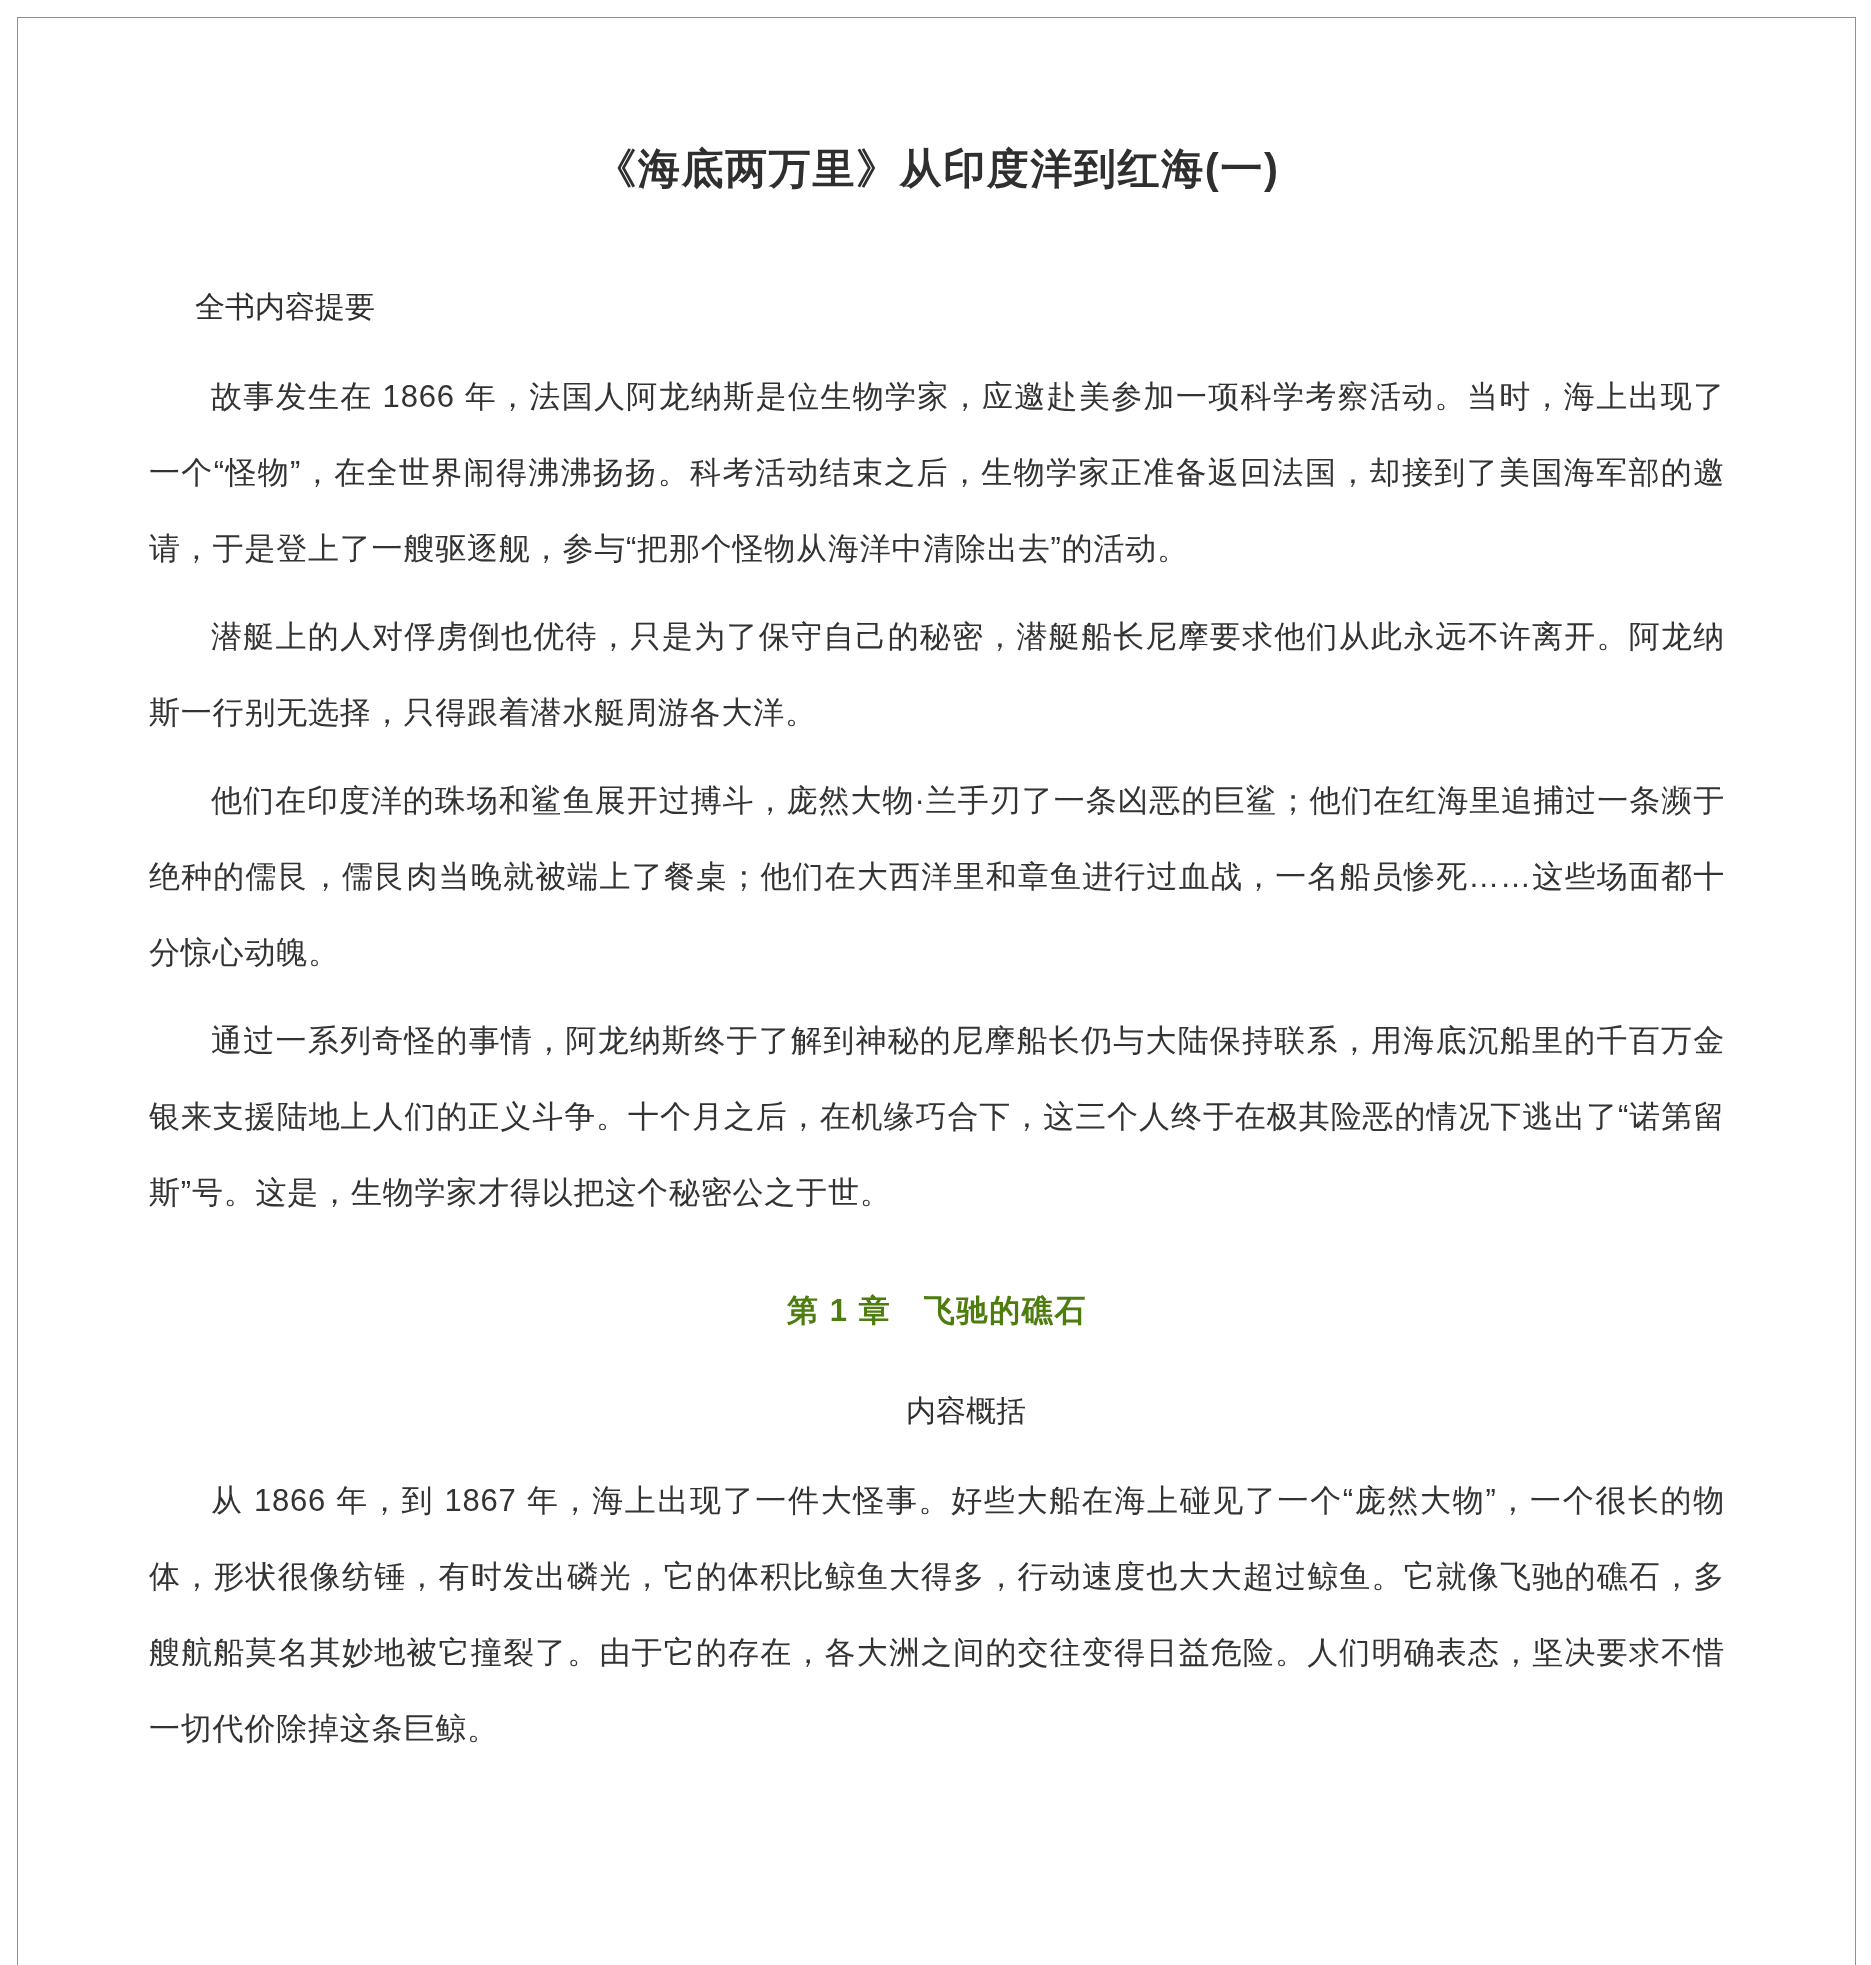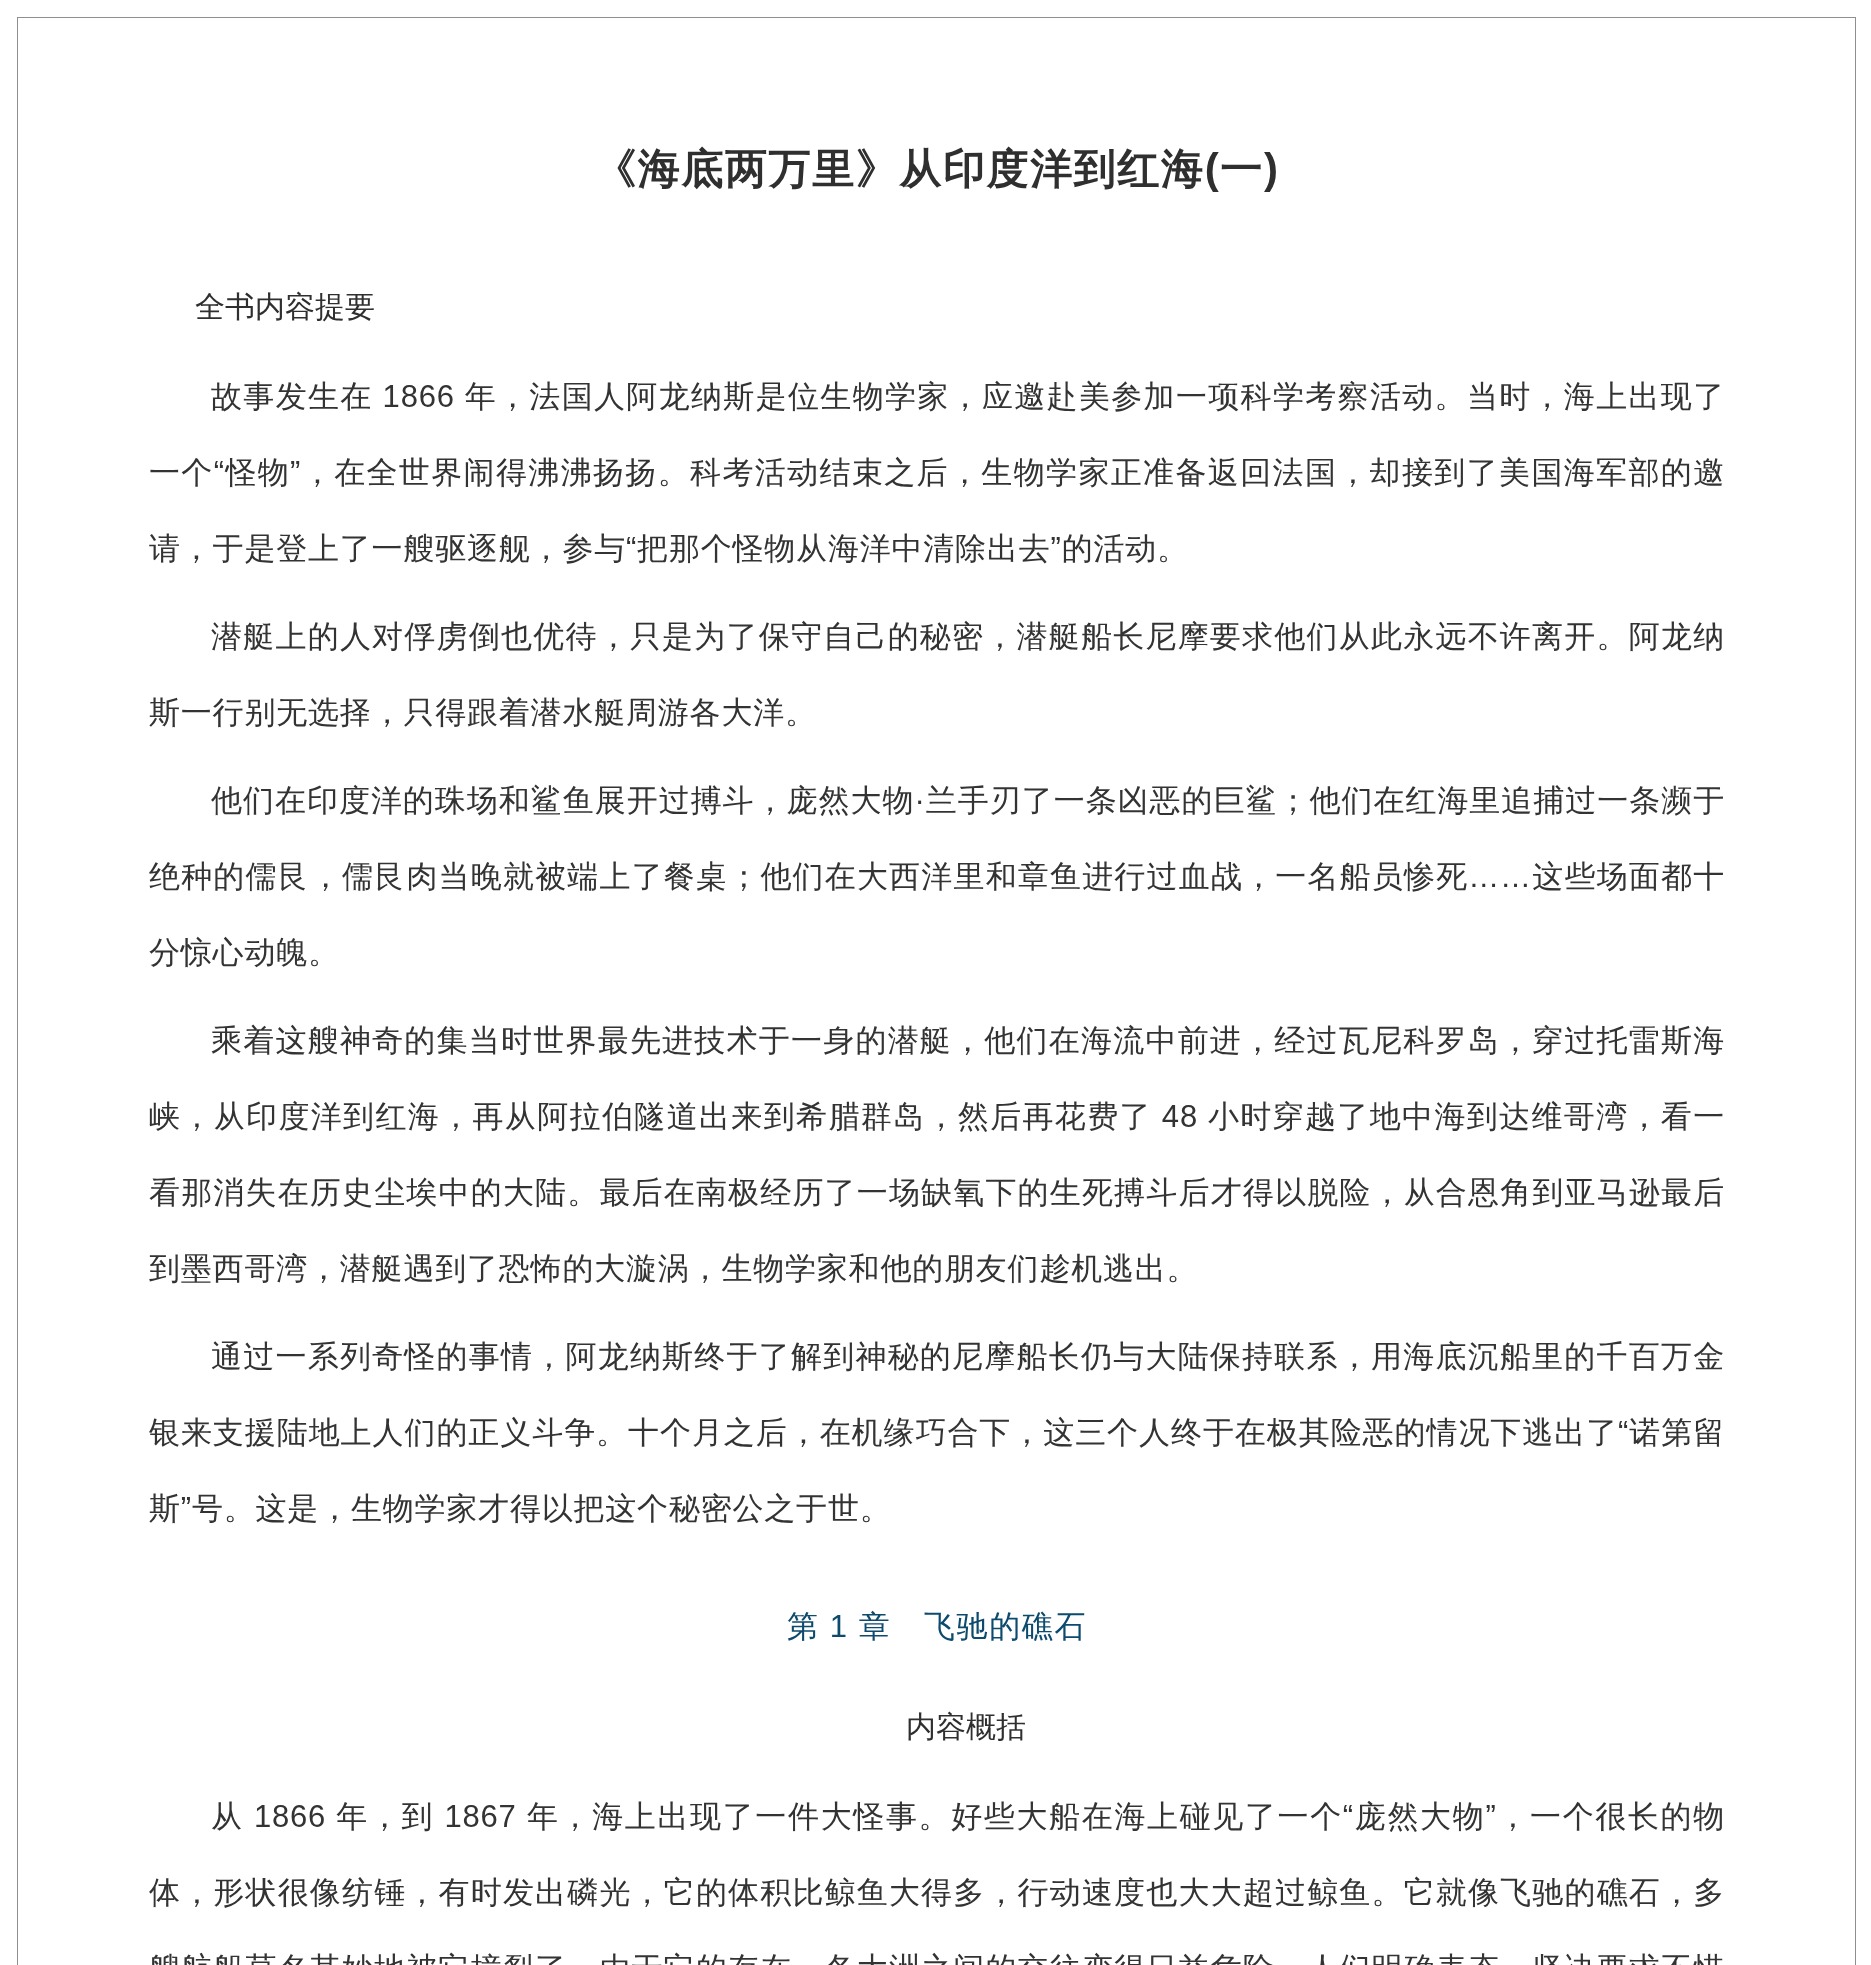--- a/index.html
+++ b/index.html
@@ -51,39 +51,38 @@
     font-size: 31px;
     line-height: 76px;
     text-align: justify;
     text-indent: 2em;
     letter-spacing: 0.8px;
   }
   .chapter-heading {
     margin: 59px 0 15.7px 0;
     text-align: center;
     font-size: 31px;
-    font-weight: normal;
-    color: #0c4a6e;
+    font-weight: bold;
+    color: #4d7c0f;
     letter-spacing: 1.6px;
   }
 </style>
 </head>
 <body>
 
 <div class="page-border"></div>
 
 <div class="content">
   <h1 class="title">《海底两万里》从印度洋到红海(一)</h1>
 
   <h2 class="section-heading">全书内容提要</h2>
 
   <p class="para">故事发生在 1866 年，法国人阿龙纳斯是位生物学家，应邀赴美参加一项科学考察活动。当时，海上出现了一个“怪物”，在全世界闹得沸沸扬扬。科考活动结束之后，生物学家正准备返回法国，却接到了美国海军部的邀请，于是登上了一艘驱逐舰，参与“把那个怪物从海洋中清除出去”的活动。</p>
   <p class="para">潜艇上的人对俘虏倒也优待，只是为了保守自己的秘密，潜艇船长尼摩要求他们从此永远不许离开。阿龙纳斯一行别无选择，只得跟着潜水艇周游各大洋。</p>
   <p class="para">他们在印度洋的珠场和鲨鱼展开过搏斗，庞然大物·兰手刃了一条凶恶的巨鲨；他们在红海里追捕过一条濒于绝种的儒艮，儒艮肉当晚就被端上了餐桌；他们在大西洋里和章鱼进行过血战，一名船员惨死……这些场面都十分惊心动魄。</p>
-  <p class="para">乘着这艘神奇的集当时世界最先进技术于一身的潜艇，他们在海流中前进，经过瓦尼科罗岛，穿过托雷斯海峡，从印度洋到红海，再从阿拉伯隧道出来到希腊群岛，然后再花费了 48 小时穿越了地中海到达维哥湾，看一看那消失在历史尘埃中的大陆。最后在南极经历了一场缺氧下的生死搏斗后才得以脱险，从合恩角到亚马逊最后到墨西哥湾，潜艇遇到了恐怖的大漩涡，生物学家和他的朋友们趁机逃出。</p>
   <p class="para">通过一系列奇怪的事情，阿龙纳斯终于了解到神秘的尼摩船长仍与大陆保持联系，用海底沉船里的千百万金银来支援陆地上人们的正义斗争。十个月之后，在机缘巧合下，这三个人终于在极其险恶的情况下逃出了“诺第留斯”号。这是，生物学家才得以把这个秘密公之于世。</p>
 
   <h2 class="chapter-heading">第 1 章　飞驰的礁石</h2>
 
   <h3 class="section-heading sub-heading">内容概括</h3>
   <p class="para">从 1866 年，到 1867 年，海上出现了一件大怪事。好些大船在海上碰见了一个“庞然大物”，一个很长的物体，形状很像纺锤，有时发出磷光，它的体积比鲸鱼大得多，行动速度也大大超过鲸鱼。它就像飞驰的礁石，多艘航船莫名其妙地被它撞裂了。由于它的存在，各大洲之间的交往变得日益危险。人们明确表态，坚决要求不惜一切代价除掉这条巨鲸。</p>
 
 </div>
 
 

